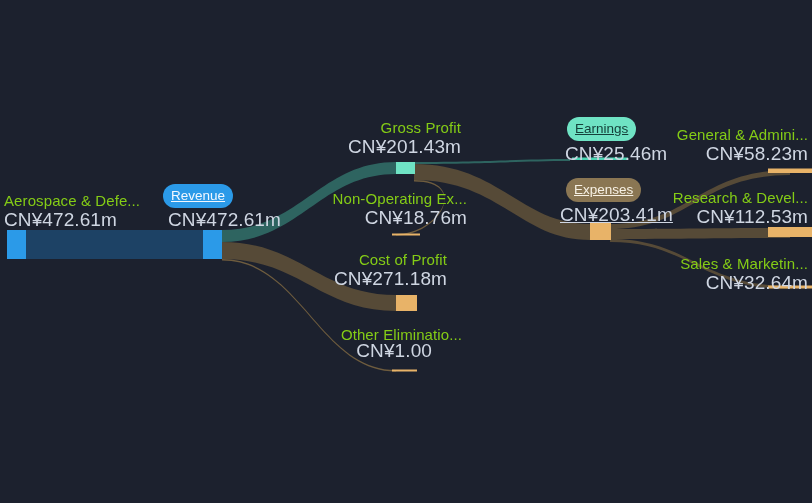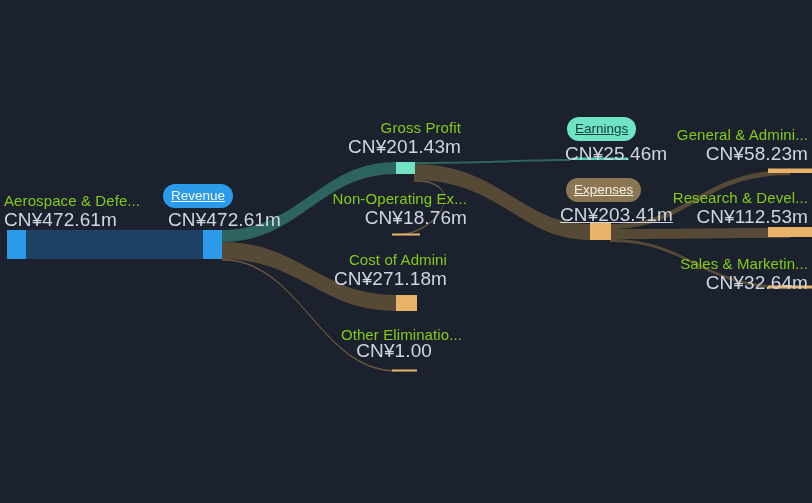--- a/index.html
+++ b/index.html
@@ -146,21 +146,21 @@
 
   <div class="badge badge-revenue" style="left:163px; top:184px;">Revenue</div>
   <div class="val" style="left:168px; top:211px;">CN¥472.61m</div>
 
   <div class="lbl right" style="left:220px; top:119px; width:241px;">Gross Profit</div>
   <div class="val right" style="left:220px; top:138px; width:241px;">CN¥201.43m</div>
 
   <div class="lbl right" style="left:220px; top:190px; width:247px;">Non-Operating Ex...</div>
   <div class="val right" style="left:220px; top:209px; width:247px;">CN¥18.76m</div>
 
-  <div class="lbl right" style="left:220px; top:251px; width:227px;">Cost of Admini</div>
+  <div class="lbl right" style="left:220px; top:251px; width:227px;">Cost of Profit</div>
   <div class="val right" style="left:220px; top:270px; width:227px;">CN¥271.18m</div>
 
   <div class="lbl right" style="left:220px; top:326px; width:242px;">Other Eliminatio...</div>
   <div class="val right" style="left:220px; top:342px; width:212px;">CN¥1.00</div>
 
   <div class="badge badge-earnings" style="left:567px; top:117px;">Earnings</div>
   <div class="val" style="left:565px; top:145px;">CN¥25.46m</div>
 
   <div class="badge badge-expenses" style="left:566px; top:178px;">Expenses</div>
   <div class="val" style="left:560px; top:206px;text-decoration:underline;">CN¥203.41m</div>

